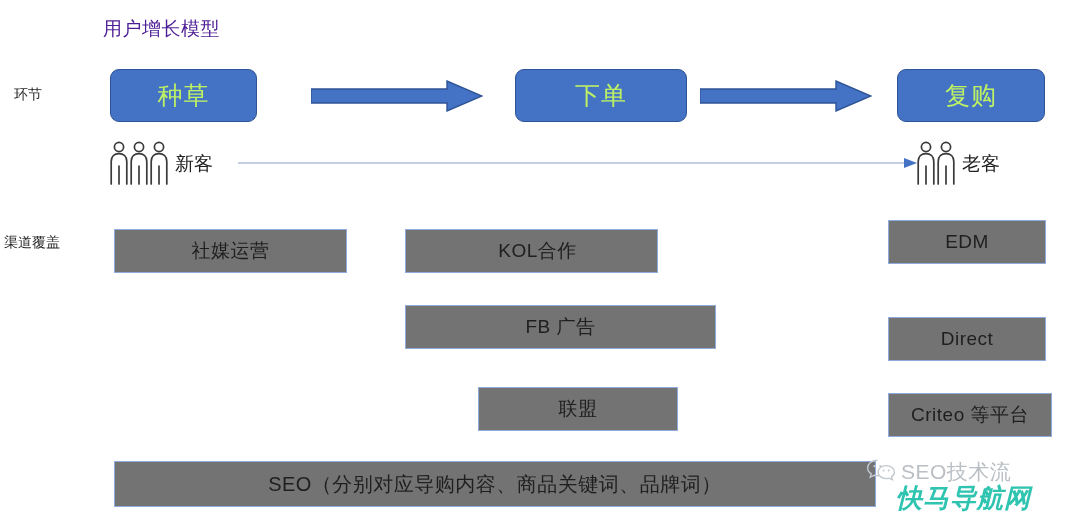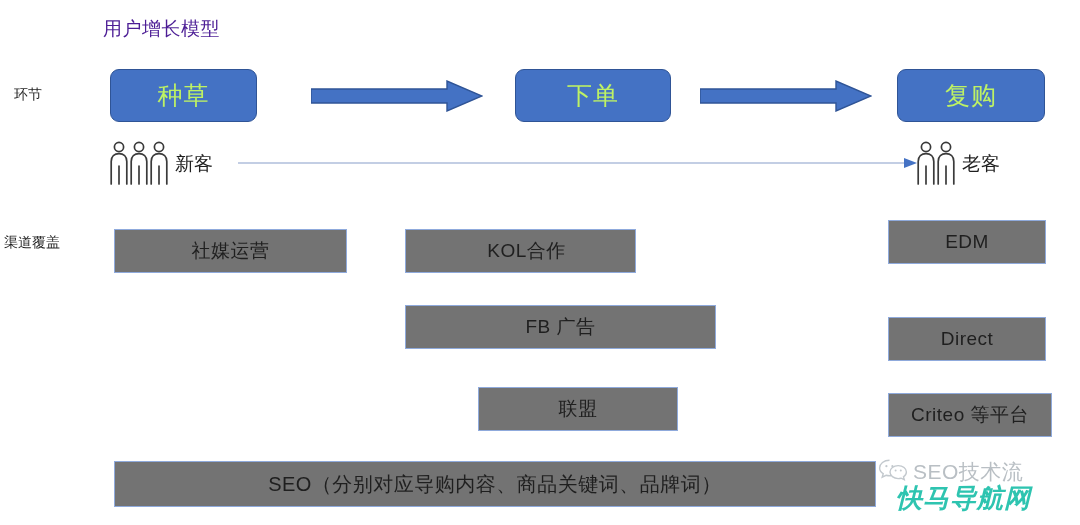--- a/index.html
+++ b/index.html
@@ -51,21 +51,21 @@
     color: #bef264;
     font-size: 25px;
     display: flex;
     align-items: center;
     justify-content: center;
     box-sizing: border-box;
     height: 53px;
     letter-spacing: 1px;
   }
   .stage-1 { left: 110px; top: 69px;  width: 147px; }
-  .stage-2 { left: 515px; top: 69px;  width: 156px; }
+  .stage-2 { left: 515px; top: 69px;  width: 172px; }
   .stage-3 { left: 897px; top: 69px;  width: 148px; }
 
   
   .block-arrow { height: 32px; }
   .arrow-1 { left: 311px; top: 80px; width: 172px; }
   .arrow-2 { left: 700px; top: 80px; width: 172px; }
 
   
   .thin-line { left: 238px; top: 156px; width: 680px; height: 14px; }
 
@@ -91,21 +91,21 @@
     box-sizing: border-box;
     display: flex;
     align-items: center;
     justify-content: center;
     font-size: 19px;
     color: #1f1f1f;
     height: 44px;
     letter-spacing: 0.5px;
   }
   .ch-shemei  { left: 114px; top: 229px; width: 233px; }
-  .ch-kol     { left: 405px; top: 229px; width: 231px; padding-left: 12px; }
+  .ch-kol     { left: 405px; top: 229px; width: 253px; padding-left: 12px; }
   .ch-fb      { left: 405px; top: 305px; width: 311px; }
   .ch-union   { left: 478px; top: 387px; width: 200px; text-align: right; }
   .ch-edm     { left: 888px; top: 220px; width: 158px; }
   .ch-direct  { left: 888px; top: 317px; width: 158px; }
   .ch-criteo  { left: 888px; top: 393px; width: 164px; }
 
   .ch-seo {
     left: 114px;
     top: 461px;
     width: 762px;
@@ -116,21 +116,21 @@
   
   .watermark {
     left: 866px;
     top: 455px;
     width: 210px;
     height: 66px;
     pointer-events: none;
   }
   .wm-row1 {
     position: absolute;
-    left: 12px; top: 2px;
+    left: 0; top: 2px;
     display: flex;
     align-items: center;
     gap: 5px;
   }
   .wm-text1 {
     font-size: 21px;
     color: #b9bfc4;
     letter-spacing: 0.5px;
     white-space: nowrap;
   }

